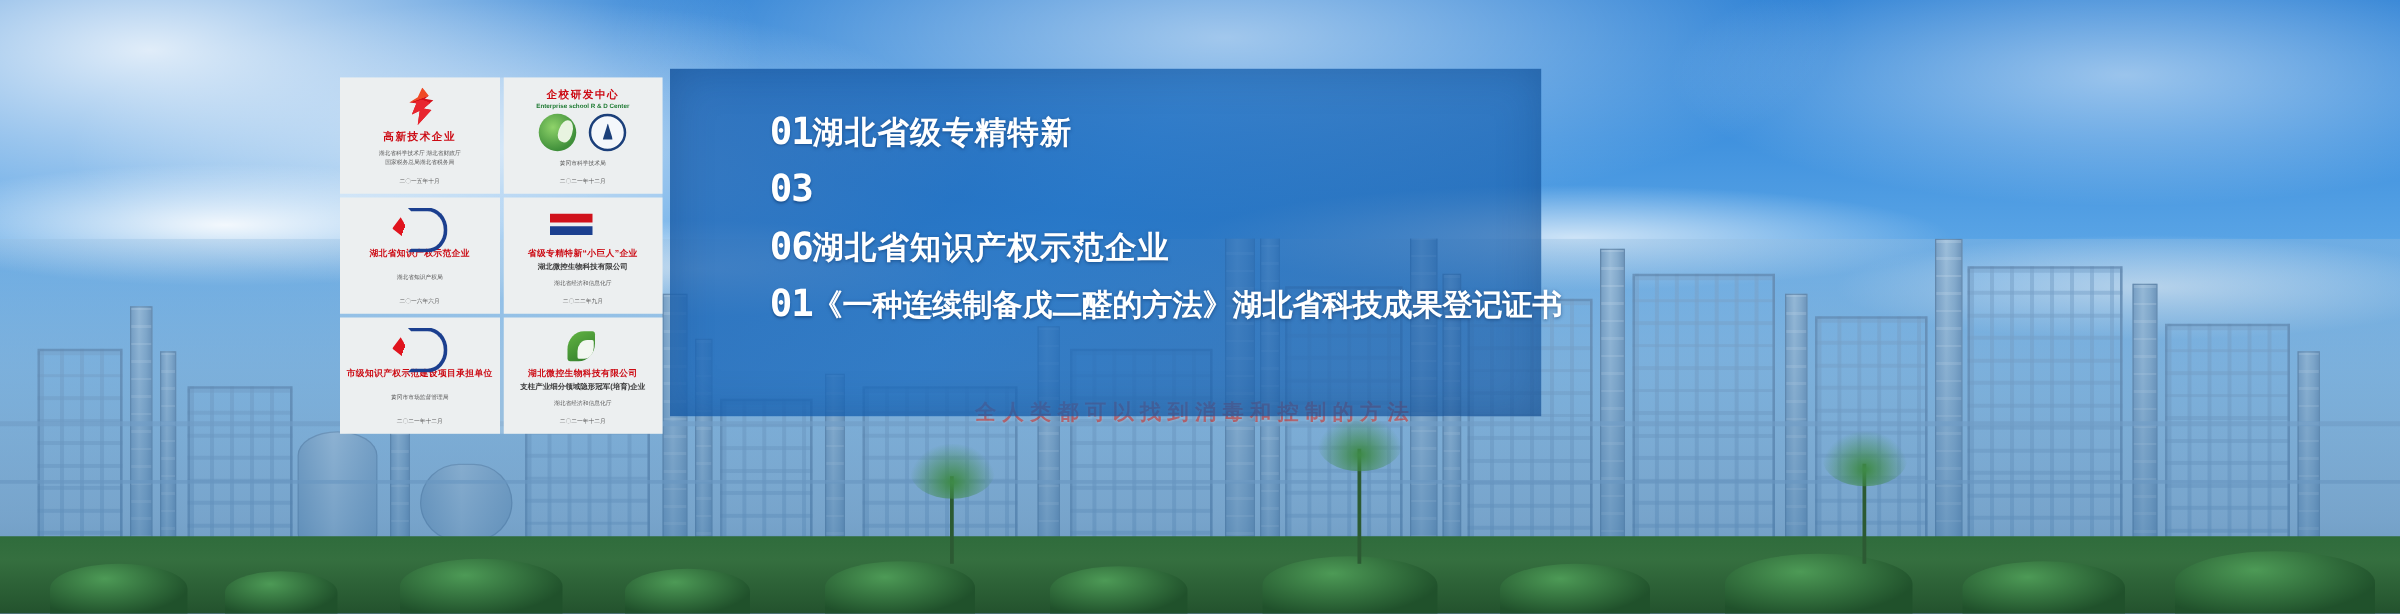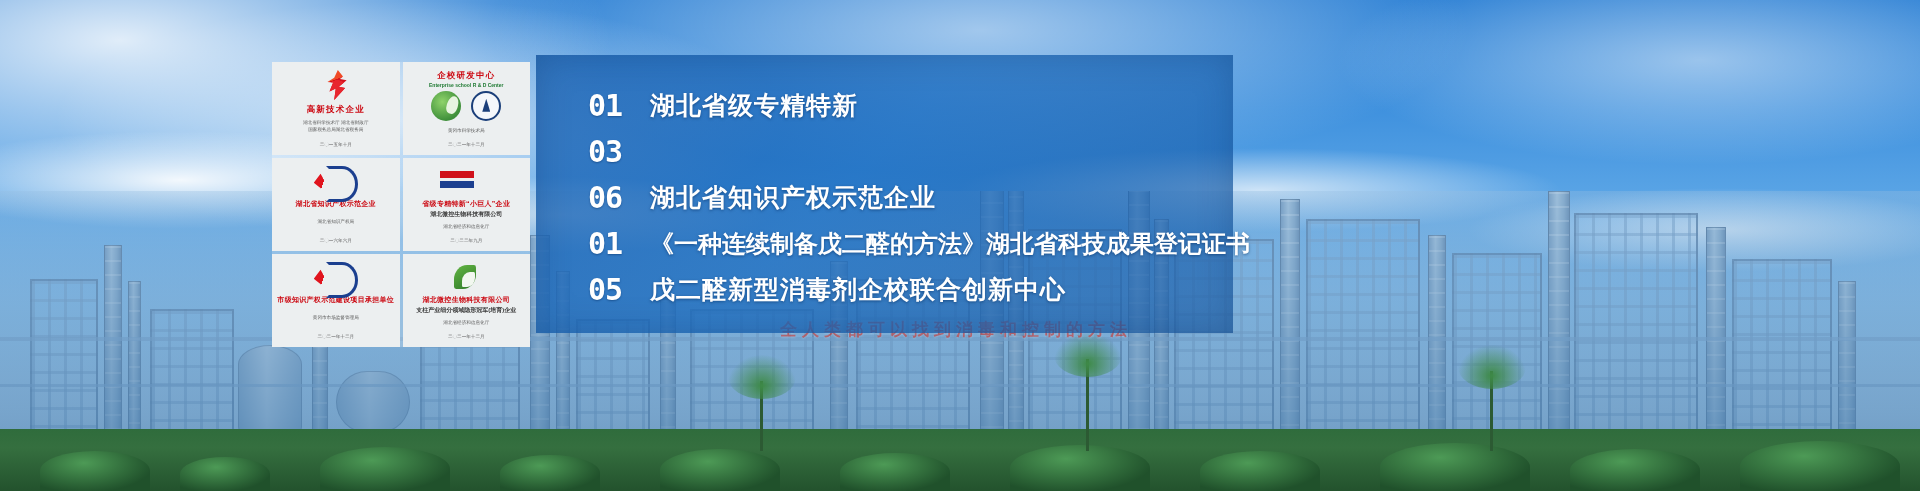--- a/index.html
+++ b/index.html
@@ -42,21 +42,21 @@
   .bush{position:absolute;bottom:0;border-radius:50% 50% 0 0;
     background:radial-gradient(ellipse at 40% 30%, #4d9a56, #20512b 75%);}
   .palm{position:absolute;bottom:40px;width:3px;height:70px;background:#2c5a33;}
   .palm::before{content:"";position:absolute;top:-26px;left:-32px;width:68px;height:44px;
     border-radius:50%;background:radial-gradient(ellipse at 50% 70%, #3e8a48, rgba(32,81,43,0) 72%);}
 
   
   .panel{position:absolute;left:536px;top:55px;width:697px;height:278px;
     background:linear-gradient(135deg, rgba(27,98,178,.80) 0%, rgba(25,106,190,.74) 45%, rgba(22,88,163,.62) 100%);
     box-shadow:0 0 34px rgba(10,50,100,.28) inset;}
-  .list{position:absolute;inset:0;padding:28px 0 0 0;box-sizing:border-box;}
+  .list{position:absolute;inset:0;padding:28px 0 0 0;box-sizing:border-box;text-align:right;}
   .row{display:flex;align-items:center;height:45px;margin-bottom:1px;padding-left:52px;}
   .num{width:62px;flex:0 0 62px;color:#ffffff;font-size:30px;font-weight:bold;
     font-family:"DejaVu Sans Mono","Liberation Mono",monospace;letter-spacing:-1px;
     text-shadow:0 1px 2px rgba(0,40,90,.45);line-height:1;}
   .txt{color:#ffffff;font-size:25px;font-weight:bold;letter-spacing:1px;white-space:nowrap;
     text-shadow:0 1px 3px rgba(0,40,90,.55);}
   .row:nth-child(4) .txt{font-size:24px;letter-spacing:0;}
 
   
   .certs{position:absolute;left:272px;top:62px;width:258px;height:285px;
@@ -239,20 +239,16 @@
         <span class="num">03</span>
       </div>
       <div class="row">
         <span class="num">06</span>
         <span class="txt">湖北省知识产权示范企业</span>
       </div>
       <div class="row">
         <span class="num">01</span>
         <span class="txt">《一种连续制备戊二醛的方法》湖北省科技成果登记证书</span>
       </div>
-      <div class="row">
-        <span class="num">05</span>
-        <span class="txt">戊二醛新型消毒剂企校联合创新中心</span>
-      </div>
     </div>
   </div>
 
 </div>
 
 </body></html>

